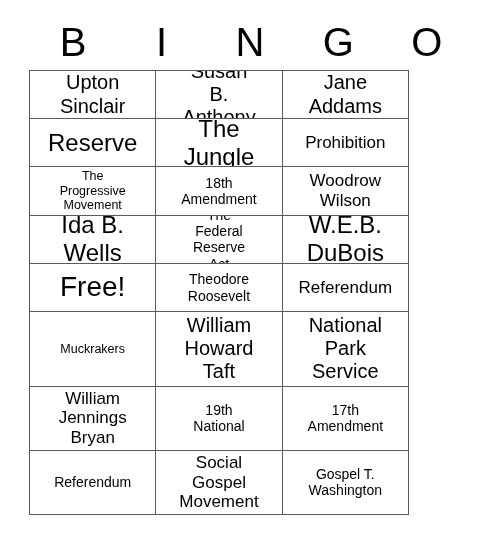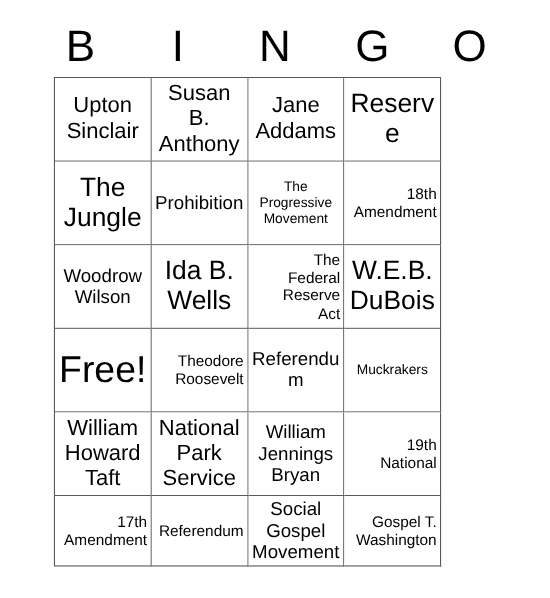--- a/index.html
+++ b/index.html
@@ -39,30 +39,29 @@
     line-height: 1;
     letter-spacing: 0;
     color: #000000;
     user-select: none;
   }
   
   .grid {
     position: absolute;
     left: 29px;
     top: 70px;
-    width: 352px;
+    width: 380px;
     height: 445px;
     box-sizing: border-box;
     display: grid;
-    grid-template-columns: repeat(4, 1fr);
+    grid-template-columns: repeat(3, 1fr);
     grid-template-rows: repeat(5, 1fr);
     border-top: 1px solid #5a5a5a;
     border-left: 1px solid #5a5a5a;
     background: #ffffff;
-    margin-left: 20px;
   }
   .cell {
     box-sizing: border-box;
     border-right: 1px solid #5a5a5a;
     border-bottom: 1px solid #5a5a5a;
     display: flex;
     align-items: center;
     justify-content: center;
     text-align: center;
     padding: 2px 3px;
@@ -71,25 +70,25 @@
   }
   .cell-text {
     display: block;
     width: 100%;
     line-height: 1.16;
     word-wrap: break-word;
     white-space: pre-line;
   }
   
   .cell[data-size="xs"]  .cell-text { font-size: 12.5px; }
-  .cell[data-size="s"]   .cell-text { font-size: 14px; text-align: right; }
+  .cell[data-size="s"]   .cell-text { font-size: 14px; }
   .cell[data-size="m"]   .cell-text { font-size: 17px; }
   .cell[data-size="l"]   .cell-text { font-size: 20px; }
   .cell[data-size="xl"]  .cell-text { font-size: 24px; }
-  .cell[data-size="xxl"] .cell-text { font-size: 34px; }
+  .cell[data-size="xxl"] .cell-text { font-size: 28px; }
 </style>
 </head>
 <body>
 
 <div id="bingo-card">
 
   <div class="header-row">
     <div class="header-letter">B</div>
     <div class="header-letter">I</div>
     <div class="header-letter">N</div>

